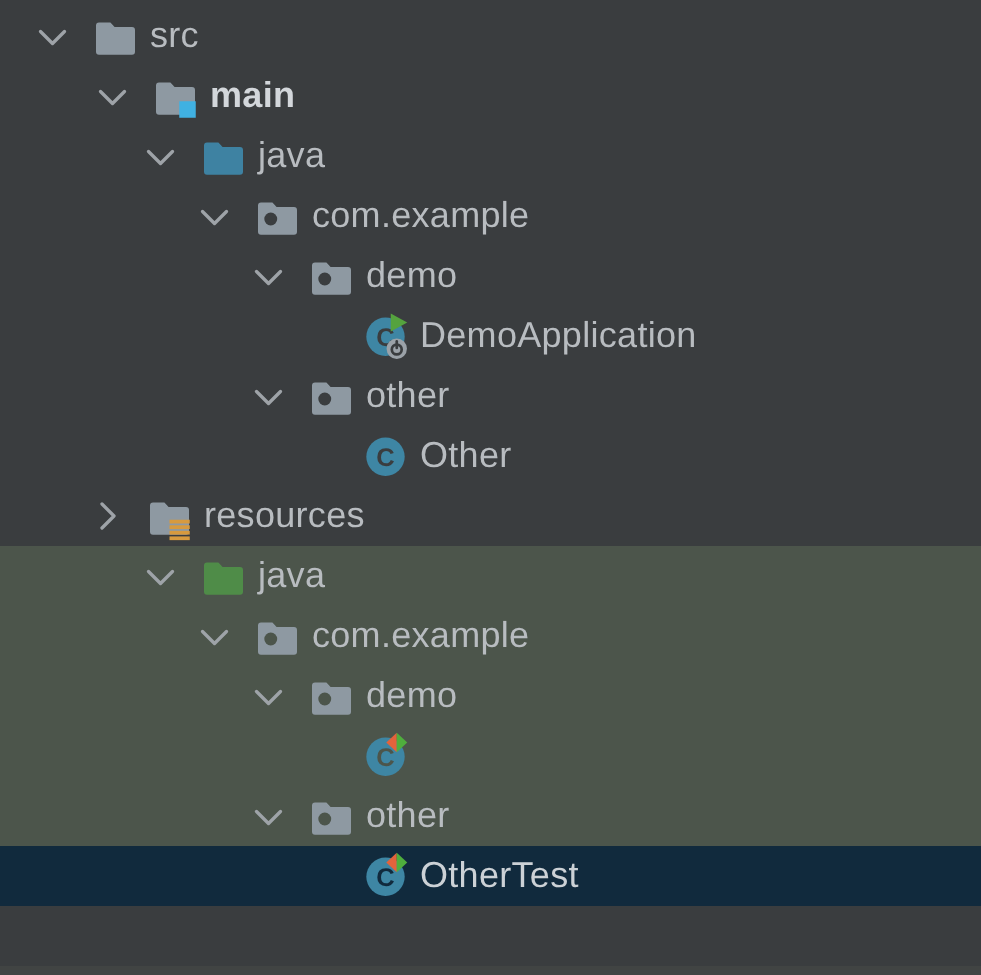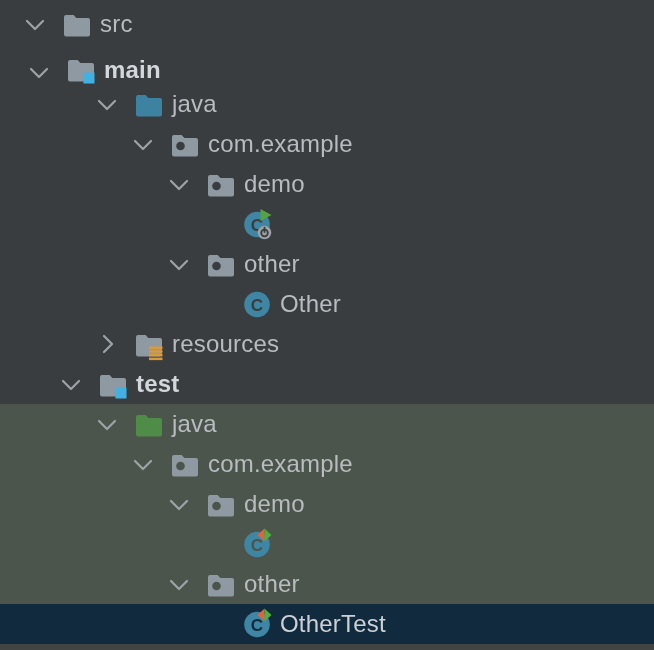--- a/index.html
+++ b/index.html
@@ -82,21 +82,21 @@
             <polyline points="3,9 11,17 19,9" fill="none" stroke="#9ea3a8" stroke-width="2.2" stroke-linecap="round" stroke-linejoin="round"></polyline>
           </svg>
         </span>
         <span class="icon">
           <svg width="30" height="30" viewBox="0 0 30 30">
             <path d="M2 8 a2 2 0 0 1 2 -2 h7.6 l2.8 3 H26 a2 2 0 0 1 2 2 v14.5 a2 2 0 0 1 -2 2 H4 a2 2 0 0 1 -2 -2 z" fill="#8e99a2"></path>
           </svg>
         </span>
         <span class="label">src</span>
       </div>
-      <div class="row bold" style="padding-left: 28px; align-items: flex-end;">
+      <div class="row bold" style="padding-left: 64px;">
         <span class="chev">
           <svg width="22" height="24" viewBox="0 0 22 24">
             <polyline points="3,9 11,17 19,9" fill="none" stroke="#9ea3a8" stroke-width="2.2" stroke-linecap="round" stroke-linejoin="round"></polyline>
           </svg>
         </span>
         <span class="icon">
           <svg width="30" height="30" viewBox="0 0 30 30">
             <path d="M2 8 a2 2 0 0 1 2 -2 h7.6 l2.8 3 H26 a2 2 0 0 1 2 2 v14.5 a2 2 0 0 1 -2 2 H4 a2 2 0 0 1 -2 -2 z" fill="#8e99a2"></path>
             <rect x="17.5" y="18.5" width="11" height="11" fill="#40b1e2"></rect>
           </svg>
@@ -149,20 +149,21 @@
         <span class="icon">
           <svg width="30" height="30" viewBox="0 0 30 30">
             <circle cx="15" cy="15.5" r="12.8" fill="#3e86a4"></circle>
             <text x="15" y="21.5" text-anchor="middle" font-family="Liberation Sans, sans-serif" font-size="17" font-weight="700" fill="var(--row-bg)">C</text>
             <polygon points="18.5,0 29.5,6 18.5,12" fill="#55a33e"></polygon>
             <circle cx="22.5" cy="23.5" r="6.8" fill="#9ba2a8"></circle>
             <circle cx="22.5" cy="24" r="3.3" fill="none" stroke="var(--row-bg)" stroke-width="1.8"></circle>
             <line x1="22.5" y1="18.6" x2="22.5" y2="23" stroke="var(--row-bg)" stroke-width="1.8" stroke-linecap="round"></line>
           </svg>
         </span>
+        <span class="label">DemoApplication</span>
       </div>
       <div class="row" style="padding-left: 168px;">
         <span class="chev">
           <svg width="22" height="24" viewBox="0 0 22 24">
             <polyline points="3,9 11,17 19,9" fill="none" stroke="#9ea3a8" stroke-width="2.2" stroke-linecap="round" stroke-linejoin="round"></polyline>
           </svg>
         </span>
         <span class="icon">
           <svg width="30" height="30" viewBox="0 0 30 30">
             <path d="M2 8 a2 2 0 0 1 2 -2 h7.6 l2.8 3 H26 a2 2 0 0 1 2 2 v14.5 a2 2 0 0 1 -2 2 H4 a2 2 0 0 1 -2 -2 z" fill="#8e99a2"></path>
@@ -174,50 +175,36 @@
       <div class="row" style="padding-left: 204px;">
         <span class="chev"></span>
         <span class="icon">
           <svg width="30" height="30" viewBox="0 0 30 30">
             <circle cx="15" cy="15.5" r="12.8" fill="#3e86a4"></circle>
             <text x="15" y="21.5" text-anchor="middle" font-family="Liberation Sans, sans-serif" font-size="17" font-weight="700" fill="var(--row-bg)">C</text>
           </svg>
         </span>
         <span class="label">Other</span>
       </div>
-      <div class="row" style="padding-left: 96px;">
+      <div class="row" style="padding-left: 60px;">
         <span class="chev">
           <svg width="22" height="24" viewBox="0 0 22 24">
             <polyline points="8,4 16,12 8,20" fill="none" stroke="#9ea3a8" stroke-width="2.2" stroke-linecap="round" stroke-linejoin="round"></polyline>
           </svg>
         </span>
         <span class="icon">
           <svg width="30" height="30" viewBox="0 0 30 30">
             <path d="M2 8 a2 2 0 0 1 2 -2 h7.6 l2.8 3 H26 a2 2 0 0 1 2 2 v14.5 a2 2 0 0 1 -2 2 H4 a2 2 0 0 1 -2 -2 z" fill="#8e99a2"></path>
             <rect x="15" y="17.5" width="13.5" height="2.5" fill="#d79a3e"></rect>
             <rect x="15" y="21.2" width="13.5" height="2.5" fill="#d79a3e"></rect>
             <rect x="15" y="24.9" width="13.5" height="2.5" fill="#d79a3e"></rect>
             <rect x="15" y="28.6" width="13.5" height="2.5" fill="#d79a3e"></rect>
           </svg>
         </span>
         <span class="label">resources</span>
-      </div>
-      <div class="row bold" style="padding-left: 60px;">
-        <span class="chev">
-          <svg width="22" height="24" viewBox="0 0 22 24">
-            <polyline points="3,9 11,17 19,9" fill="none" stroke="#9ea3a8" stroke-width="2.2" stroke-linecap="round" stroke-linejoin="round"></polyline>
-          </svg>
-        </span>
-        <span class="icon">
-          <svg width="30" height="30" viewBox="0 0 30 30">
-            <path d="M2 8 a2 2 0 0 1 2 -2 h7.6 l2.8 3 H26 a2 2 0 0 1 2 2 v14.5 a2 2 0 0 1 -2 2 H4 a2 2 0 0 1 -2 -2 z" fill="#8e99a2"></path>
-            <rect x="17.5" y="18.5" width="11" height="11" fill="#40b1e2"></rect>
-          </svg>
-        </span>
-        <span class="label">test</span>
       </div>
       <div class="row highlighted" style="padding-left: 96px;">
         <span class="chev">
           <svg width="22" height="24" viewBox="0 0 22 24">
             <polyline points="3,9 11,17 19,9" fill="none" stroke="#9ea3a8" stroke-width="2.2" stroke-linecap="round" stroke-linejoin="round"></polyline>
           </svg>
         </span>
         <span class="icon">
           <svg width="30" height="30" viewBox="0 0 30 30">
             <path d="M2 8 a2 2 0 0 1 2 -2 h7.6 l2.8 3 H26 a2 2 0 0 1 2 2 v14.5 a2 2 0 0 1 -2 2 H4 a2 2 0 0 1 -2 -2 z" fill="#4f8c48"></path>

